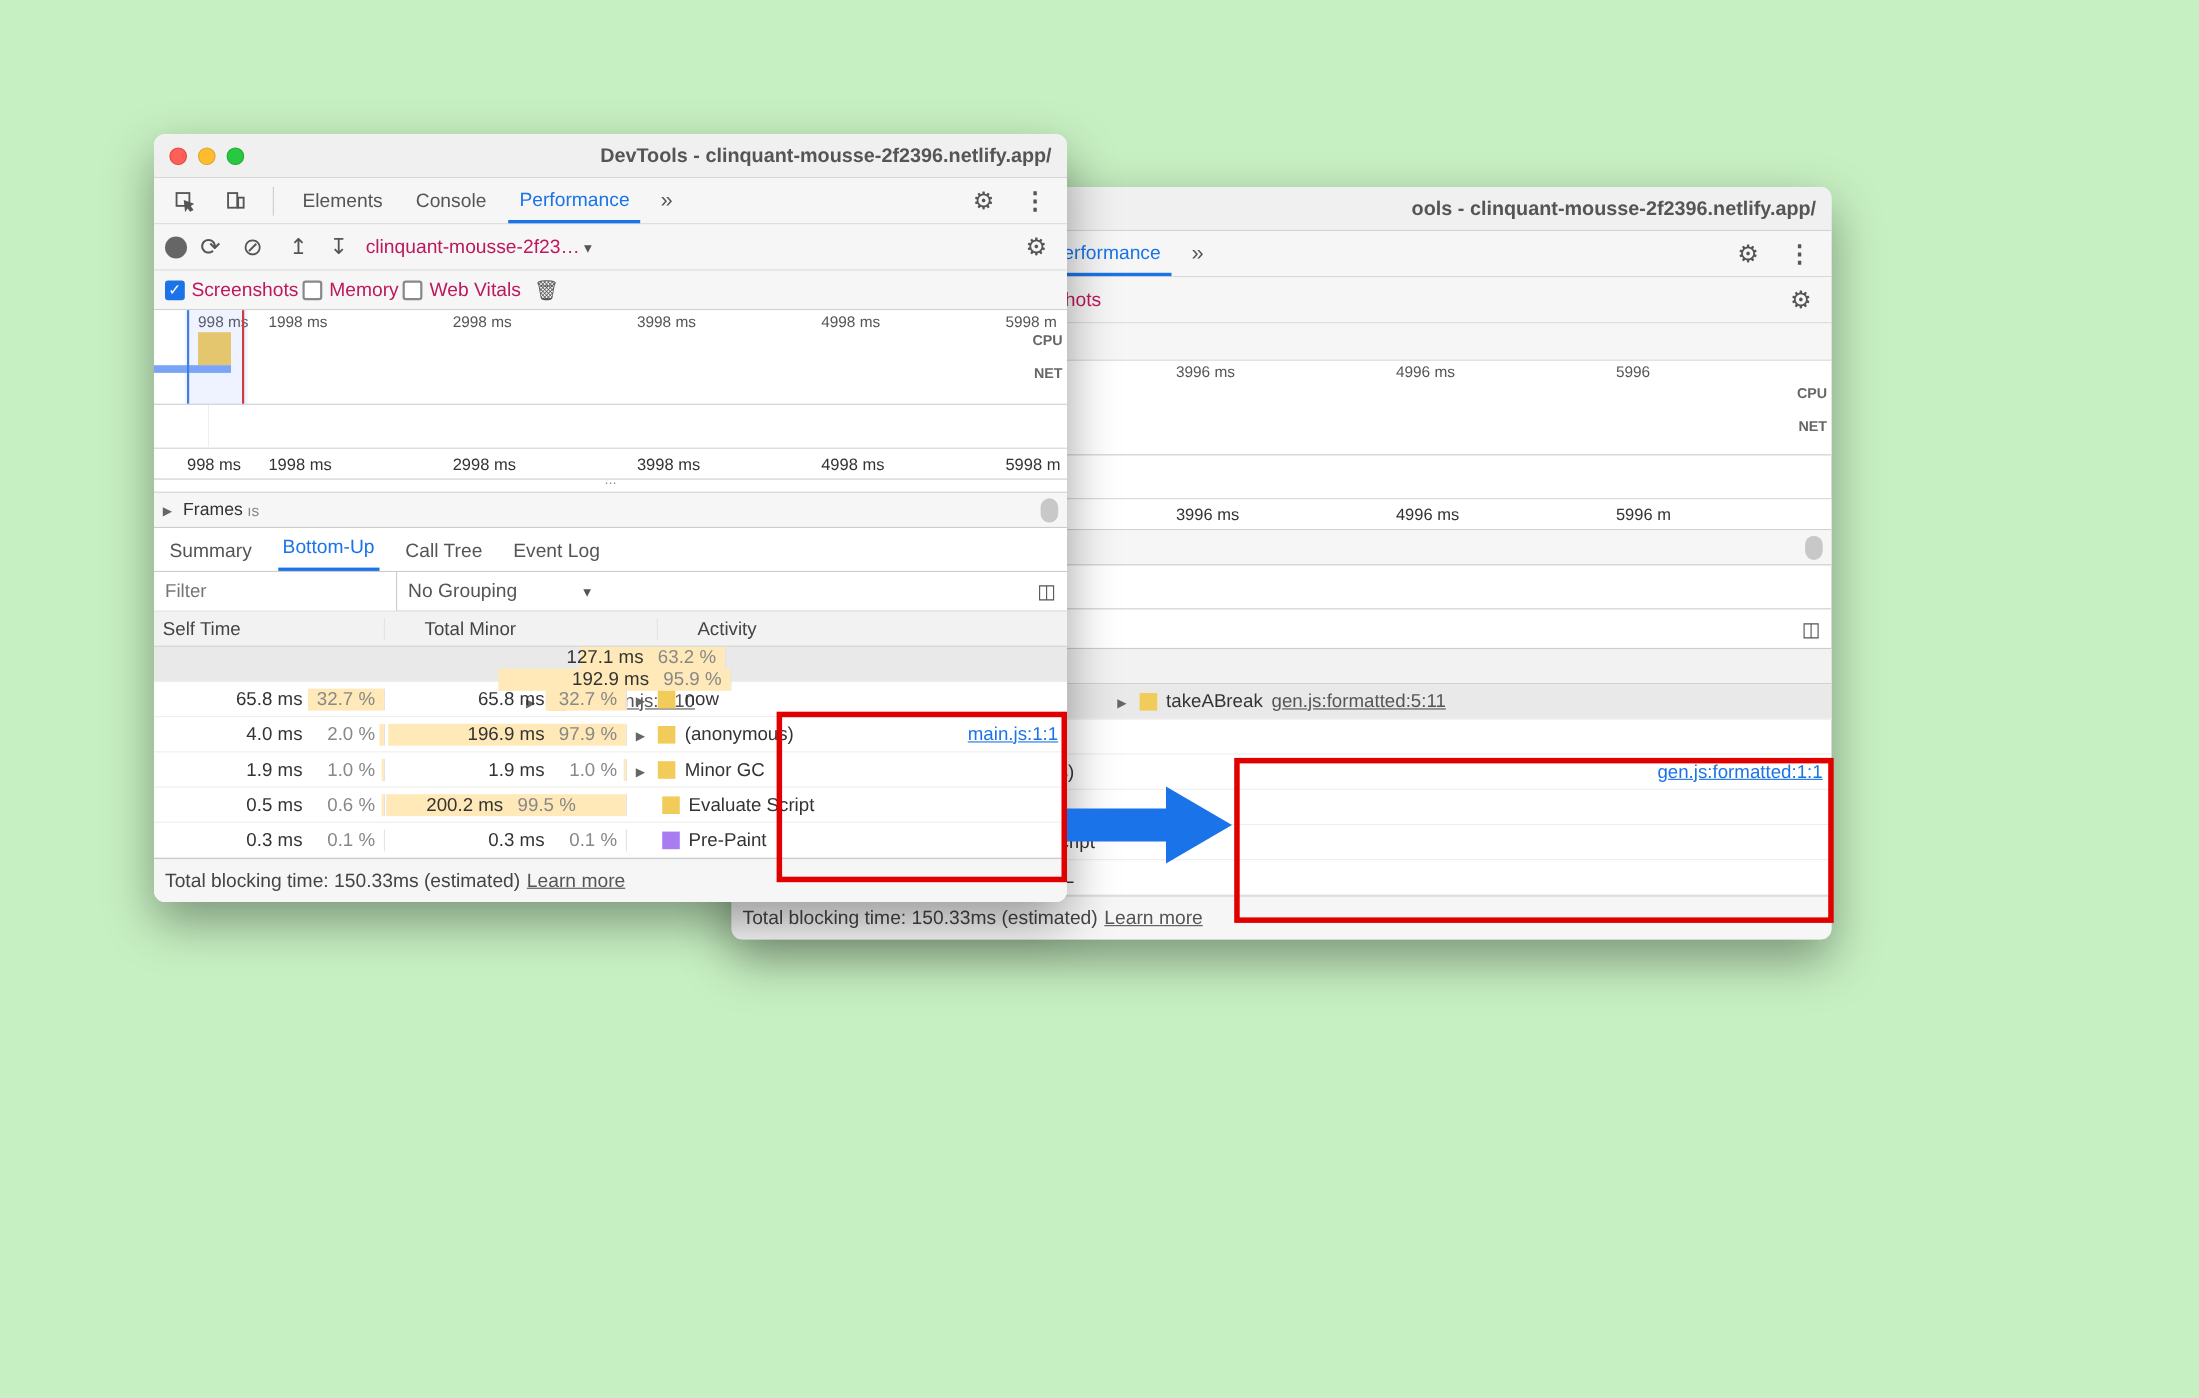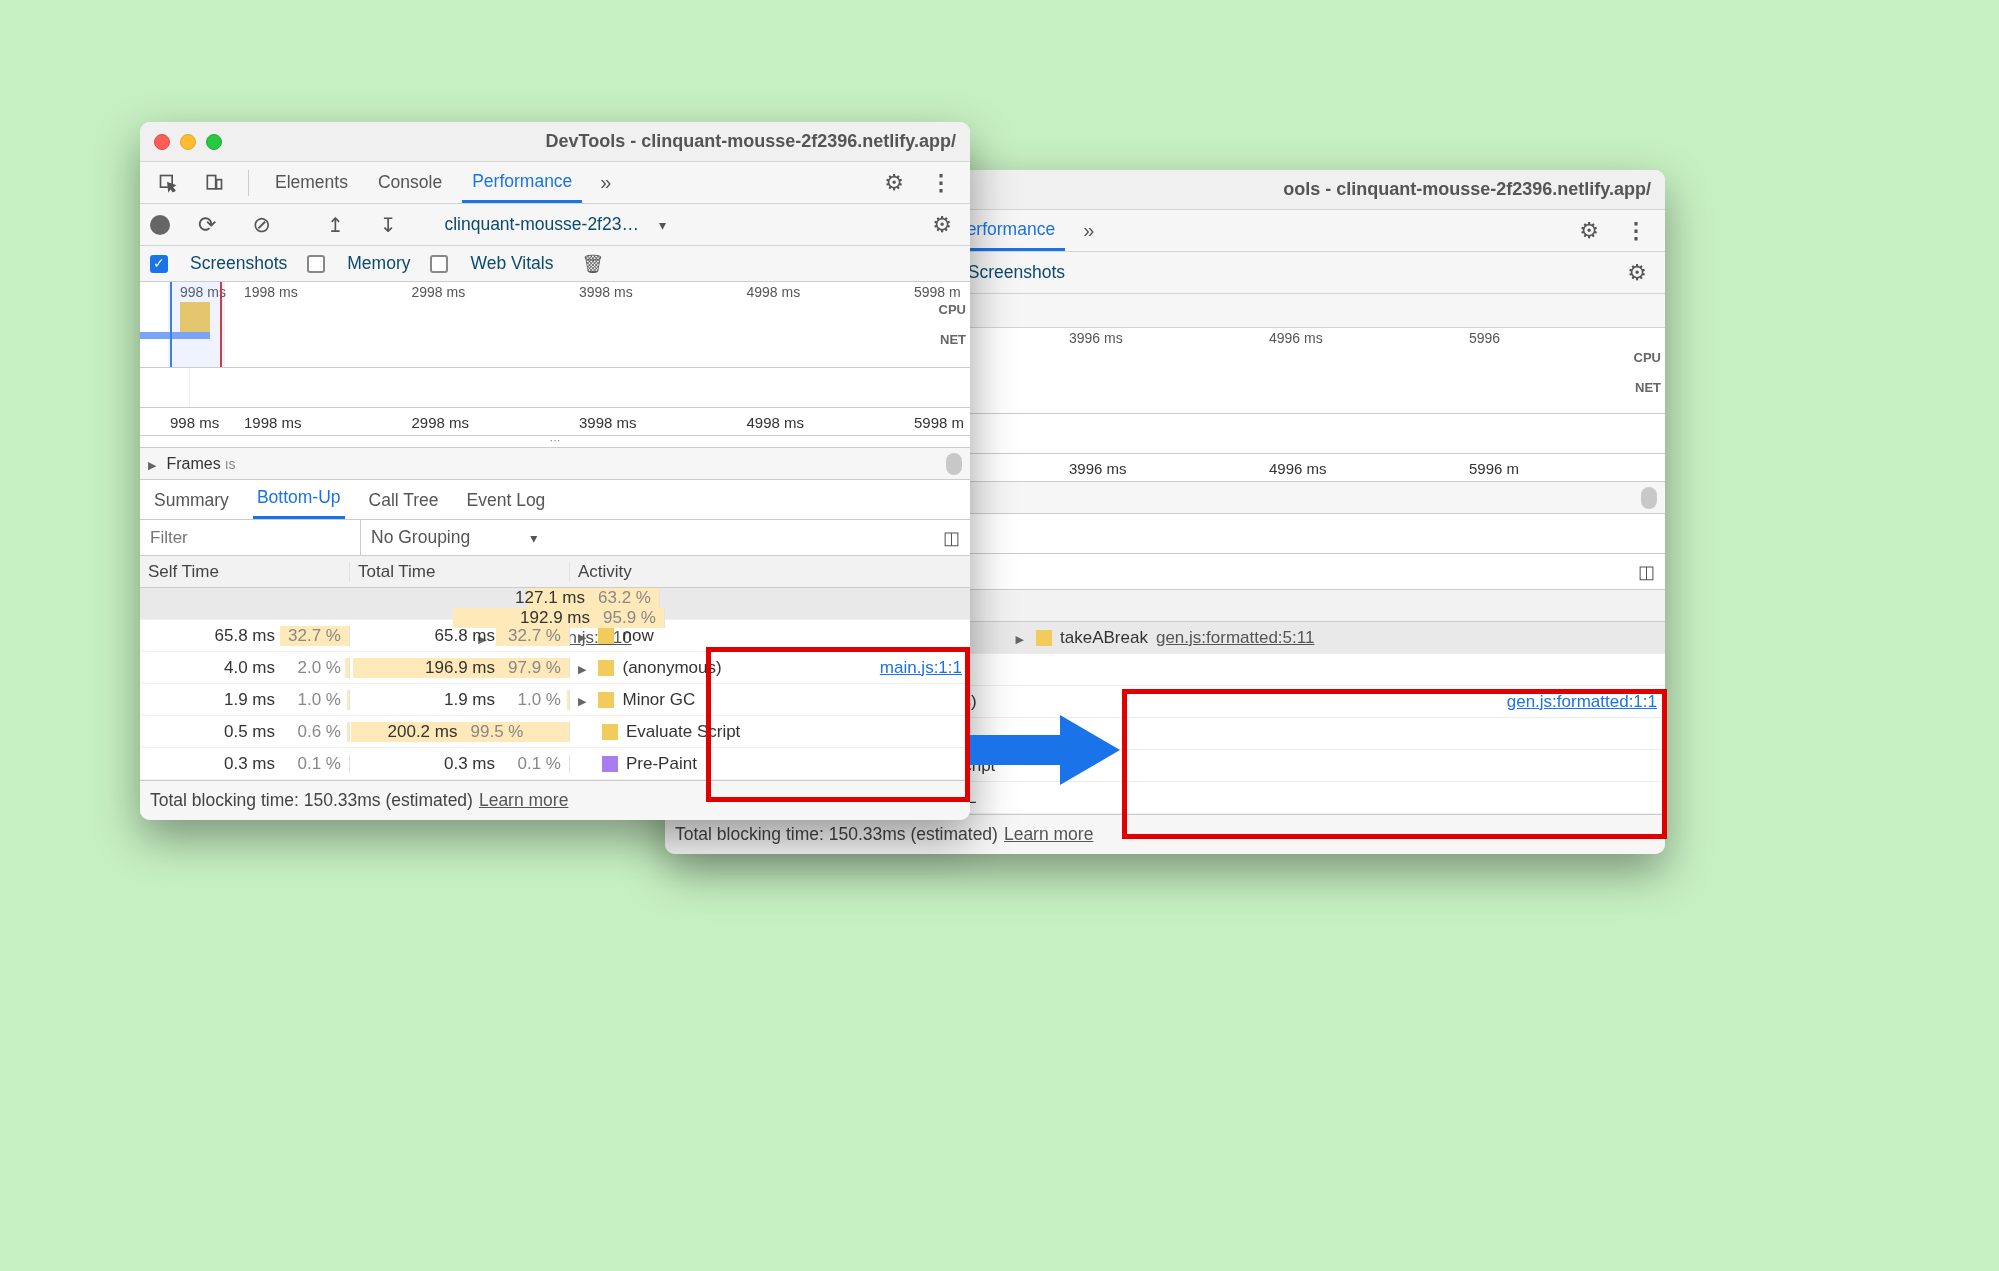--- a/index.html
+++ b/index.html
@@ -48,25 +48,25 @@
   .toolbar .sep { width:1px; background:#ccc; height:26px; margin:0 6px; }
   .tool-btn { padding: 4px 8px; cursor: pointer; color:#555; display:flex; align-items:center; }
   .tool-btn svg { width:20px; height:20px; }
   .tab { padding: 8px 10px; cursor:pointer; }
   .tab.active { color:#1a73e8; border-bottom:3px solid #1a73e8; font-weight:500; }
   .spacer { flex:1; }
   .subbar {
     height: 42px;
     display:flex;
     align-items:center;
-    gap: 20px;
+    gap: 4px;
     padding: 0 10px;
     border-bottom:1px solid #d4d4d4;
     background:#f6f6f6;
-    color:#0c4a6e;
+    color:#be185d;
   }
   .record-dot { width:20px; height:20px; border-radius:50%; background:#666; }
   .overview {
     position: relative;
     height: 86px;
     border-bottom: 1px solid #ccc;
     background: #fff;
   }
   .ticks { position:absolute; top:0; left:0; right:0; display:flex; font-size:14px; color:#555;}
   .tick { flex:1; padding:2px 4px; border-right:0; }
@@ -76,21 +76,21 @@
   .section-bar { height:32px; border-bottom:1px solid #ccc; background:#f6f6f6; display:flex; align-items:center; padding:0 8px; font-size:16px; }
   .section-bar .caret { margin-right:6px; }
   .caret::before { content:"▶"; font-size:11px; color:#666; margin-right:4px; }
   .tabs2 { height:40px; border-bottom:1px solid #ccc; display:flex; align-items:flex-end; gap:20px; padding:0 10px; color:#555;}
   .tabs2 .t { padding:8px 4px; cursor:pointer; }
   .tabs2 .t.active { color:#1a73e8; border-bottom:3px solid #1a73e8; }
   .filterbar { height:36px; border-bottom:1px solid #ccc; display:flex; align-items:center; }
   .filterbar input { border:none; padding:0 10px; height:100%; width:220px; font-size:17px; color:#888; outline:none; }
   .filterbar .grouping { padding:0 10px; color:#555; display:flex; align-items:center; gap:60px; border-left:1px solid #ccc; height:100%; flex:1; }
   .hdr-row, .data-row { display:flex; height:32px; align-items:center; border-bottom:1px solid #eee; font-size:17px; }
-  .hdr-row { background:#f2f2f2; color:#444; border-bottom:1px solid #ccc; }
+  .hdr-row { background:#f2f2f2; color:#444; border-bottom:1px solid #ccc;gap:28px; }
   .col-self { width:210px; display:flex; justify-content:flex-end; padding-right:8px; gap:4px; border-right:1px solid #e3e3e3;}
   .col-total { width:220px; display:flex; justify-content:flex-end; padding-right:8px; gap:4px; border-right:1px solid #e3e3e3;}
   .col-activity { flex:1; display:flex; align-items:center; padding:0 8px; gap:8px; position:relative; }
   .hdr-row .col-self, .hdr-row .col-total, .hdr-row .col-activity { justify-content:flex-start; padding-left:8px; }
   .pct { color:#888; width:62px; text-align:right; }
   .ms { color:#333; text-align:right; }
   .chip { width:16px; height:16px; }
   .chip.yellow { background:#f2cc5b; }
   .chip.purple { background:#a97df0; }
   .chip.blue { background:#7aa5f7; }
@@ -353,21 +353,21 @@
     <input placeholder="Filter" style="">
     <div class="grouping">
       <span>No Grouping</span>
       <span class="tri"></span>
       <span class="spacer"></span>
       <span class="sidebar-toggle"></span>
     </div>
   </div>
   <div class="hdr-row">
     <div class="col-self">Self Time</div>
-    <div class="col-total">Total Time</div>
+    <div class="col-total">Total Minor</div>
     <div class="col-activity">Activity</div>
   </div>
   <div id="front-rows">
       <div class="data-row row-sel">
         <div class="col-self" style="position:relative;">
           <div style="position:absolute;right:0;top:0;bottom:0;background:#ffe9b8;width:132.3px;z-index:0;"></div>
           <span class="ms" style="z-index:1;">127.1 ms</span>
           <span class="pct" style="z-index:1;">63.2 %</span>
         </div>
         <div class="col-total" style="position:relative;">

